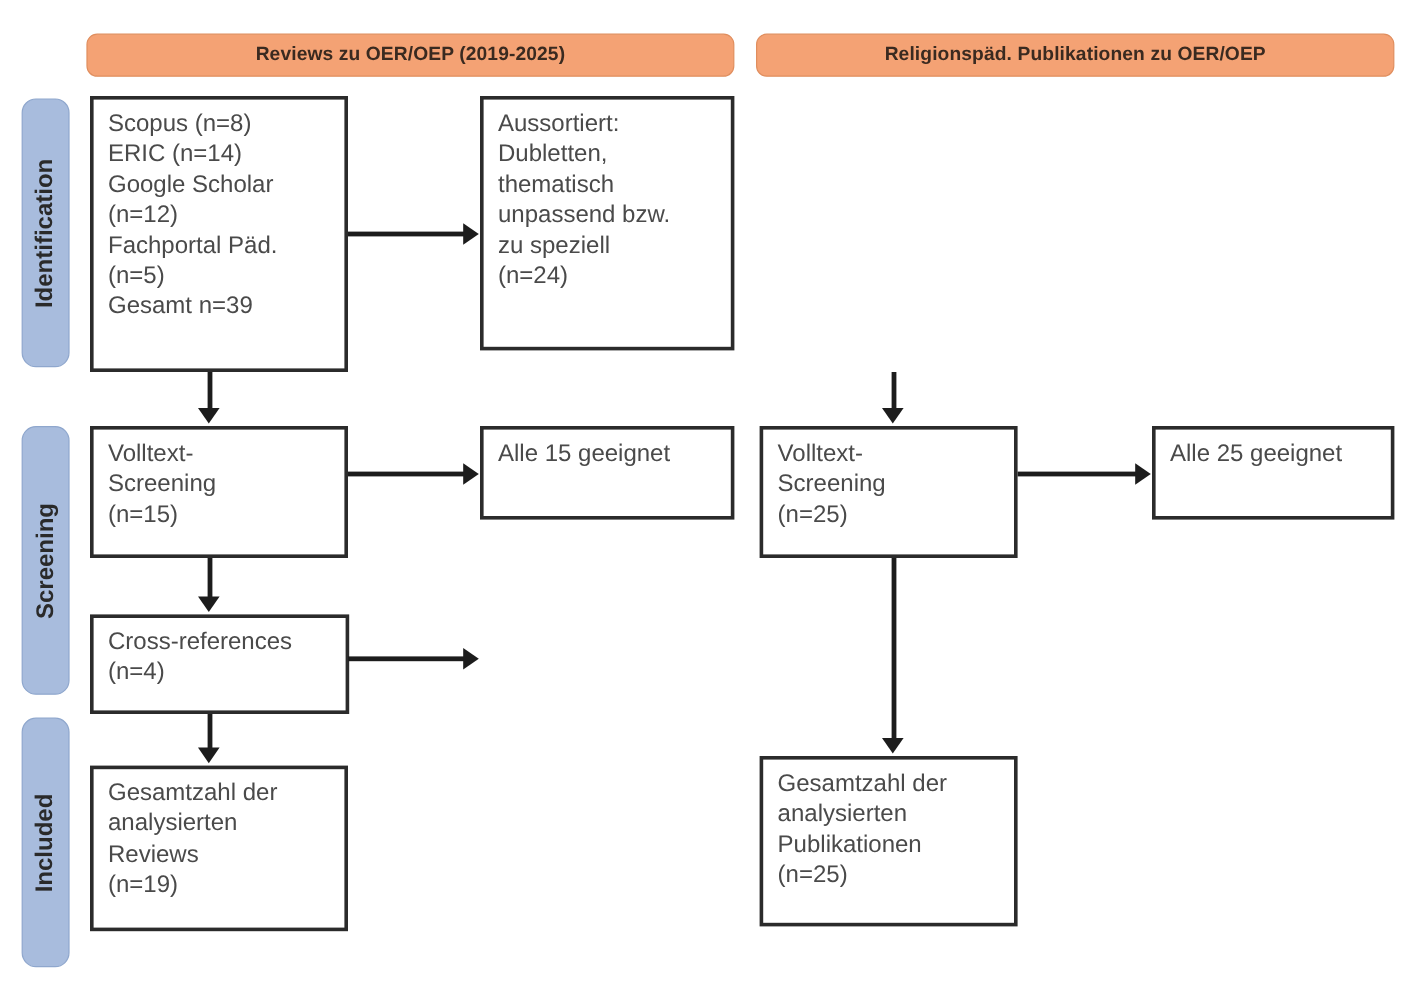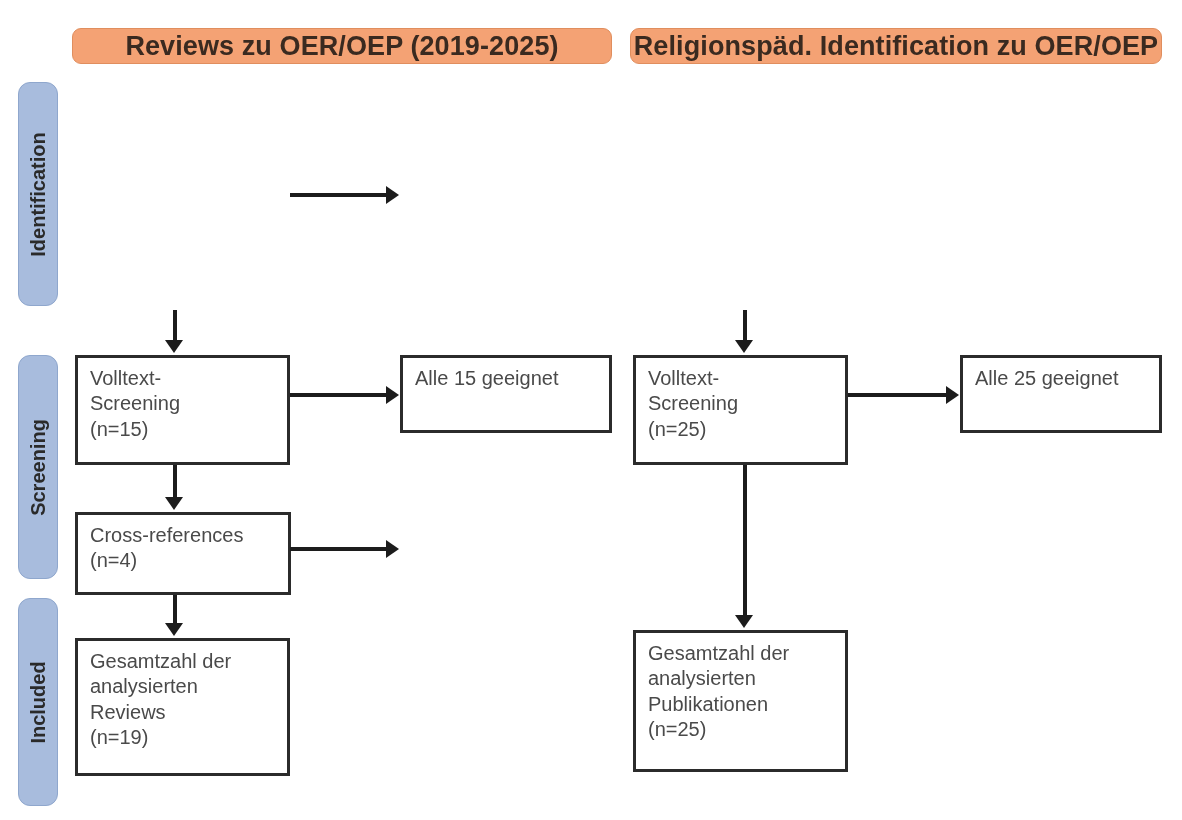--- a/index.html
+++ b/index.html
@@ -19,21 +19,21 @@
     overflow: hidden;
   }
 
   
   .col-header {
     position: absolute;
     background: #f4a274;
     border: 1px solid #e08e5e;
     border-radius: 9px;
     color: #3a2a20;
-    font-size: 27px;
+    font-size: 16px;
     font-weight: bold;
     display: flex;
     align-items: center;
     justify-content: center;
     text-align: center;
     letter-spacing: 0.1px;
     box-sizing: border-box;
   }
   #hdr-left  { left: 72px;  top: 28px; width: 540px; height: 36px; }
   #hdr-right { left: 630px; top: 28px; width: 532px; height: 36px; }
@@ -144,32 +144,45 @@
   
   #h-4      { left: 848px; top: 393px; width: 100px; }
   #h-4-head { left: 946px; top: 386px; }
 </style>
 </head>
 <body>
 
 <div id="stage">
 
   <div id="hdr-left" class="col-header">Reviews zu OER/OEP (2019-2025)</div>
-  <div id="hdr-right" class="col-header">Religionspäd. Identification zu OER/OEP</div>
+  <div id="hdr-right" class="col-header">Religionspäd. Publikationen zu OER/OEP</div>
 
   <div id="bar-identification" class="stage-bar">
     <span>Identification</span>
   </div>
   <div id="bar-screening" class="stage-bar">
     <span>Screening</span>
   </div>
   <div id="bar-included" class="stage-bar">
     <span>Included</span>
   </div>
 
+  <div id="box-id-left" class="box">Scopus (n=8)
+ERIC (n=14)
+Google Scholar
+(n=12)
+Fachportal Päd.
+(n=5)
+Gesamt n=39</div>
+  <div id="box-id-excluded" class="box">Aussortiert:
+Dubletten,
+thematisch
+unpassend bzw.
+zu speziell
+(n=24)</div>
 
   <div id="box-scr-left" class="box">Volltext-
 Screening
 (n=15)</div>
   <div id="box-scr-left-out" class="box">Alle 15 geeignet</div>
   <div id="box-scr-right" class="box">Volltext-
 Screening
 (n=25)</div>
   <div id="box-scr-right-out" class="box">Alle 25 geeignet</div>
 

